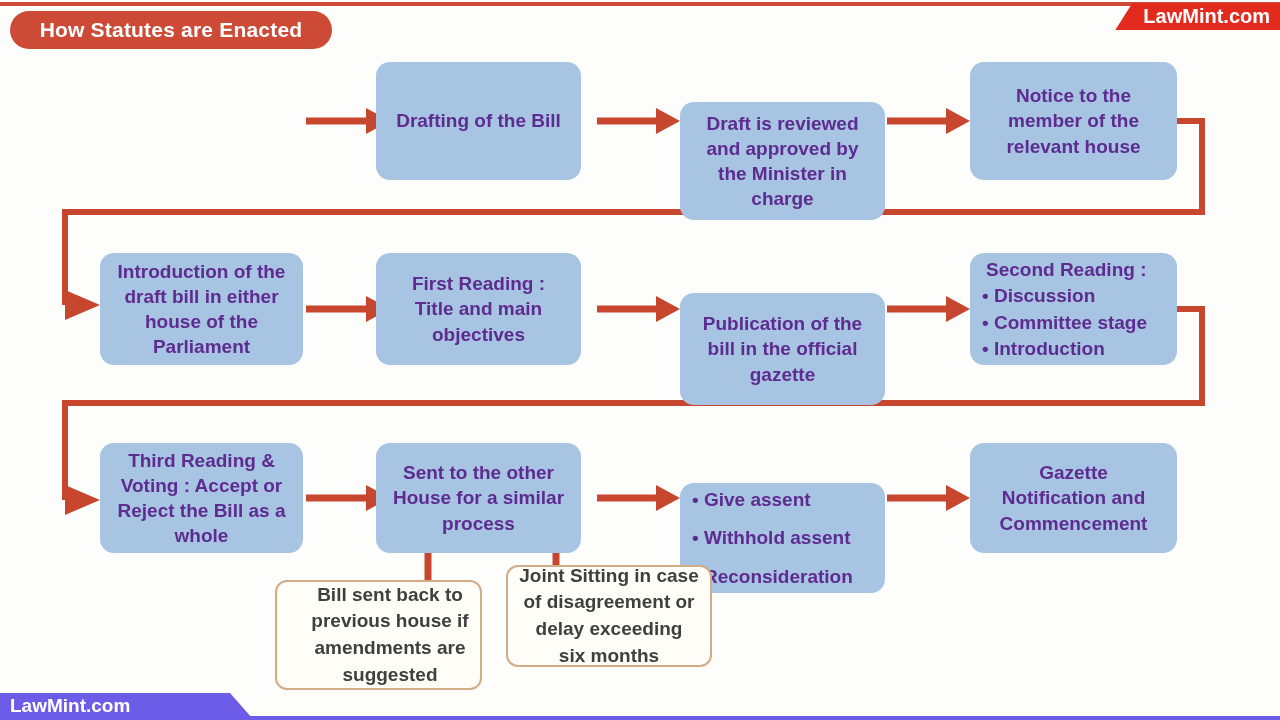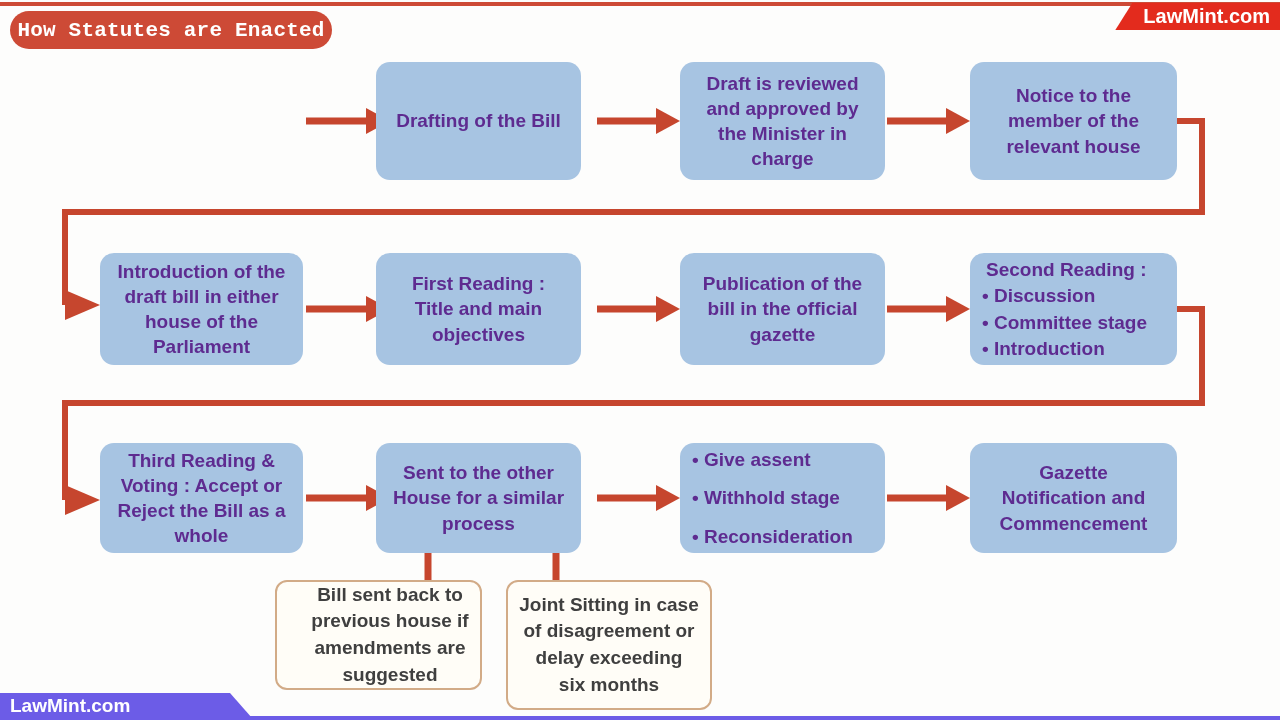--- a/index.html
+++ b/index.html
@@ -17,21 +17,21 @@
   html,body{margin:0;padding:0;background:#e9e9e9;}
   .canvas{
     position:relative;width:1280px;height:720px;background:#fdfdfc;overflow:hidden;
     font-family:"Liberation Sans",sans-serif;font-weight:bold;
   }
   .top-line{position:absolute;left:0;top:2px;width:1280px;height:4px;background:var(--title-red);}
   .bottom-line{position:absolute;left:0;top:716px;width:1280px;height:4px;background:var(--banner-purple);}
   .title-badge{
     position:absolute;left:10px;top:11px;width:322px;height:38px;
     background:var(--title-red);border-radius:19px;color:#fff;
-    font-size:21px;display:flex;align-items:center;justify-content:center;letter-spacing:.2px;font-family:Liberation Mono, monospace;
+    font-size:21px;display:flex;align-items:center;justify-content:center;letter-spacing:.2px;
   }
   .brand-top{
     position:absolute;right:0;top:3px;height:27px;line-height:27px;
     background:var(--banner-red);color:#fff;font-size:20px;
     padding:0 10px 0 28px;
     clip-path:polygon(17px 0,100% 0,100% 100%,0 100%);
   }
   .brand-bottom{
     position:absolute;left:0;top:693px;width:252px;height:25px;line-height:25px;
     background:var(--banner-purple);color:#fff;font-size:19px;
@@ -55,21 +55,21 @@
   }
   .fbox.bullets .box-title{align-self:flex-start;padding-left:4px;}
   .note{
     position:absolute;background:var(--note-bg);border:2px solid var(--note-border);
     border-radius:12px;color:var(--note-text);font-size:19px;line-height:1.4;
     display:flex;align-items:center;justify-content:center;text-align:center;
     white-space:pre-line;box-sizing:border-box;
   }
   
   .c1{left:100px;width:203px;} .c2{left:376px;width:205px;}
-  .c3{left:680px;width:205px;} .c4{left:970px;width:207px;}
+  .c3{left:680px;width:205px;margin-top:40px;} .c4{left:970px;width:207px;}
   .r1{top:62px;height:118px;} .r2{top:253px;height:112px;} .r3{top:443px;height:110px;}
 </style>
 </head>
 <body>
 
 <div class="canvas">
 
   <div class="top-line"></div>
 
   <div class="title-badge">How Statutes are Enacted</div>
@@ -137,32 +137,32 @@
 
   <div class="fbox r3 c1">Third Reading &amp;
 Voting : Accept or
 Reject the Bill as a
 whole</div>
   <div class="fbox r3 c2">Sent to the other
 House for a similar
 process</div>
   <div class="fbox bullets r3 c3">
     <div>• Give assent</div>
-    <div>• Withhold stage</div>
+    <div>• Withhold assent</div>
     <div>• Reconsideration</div>
   </div>
   <div class="fbox r3 c4">Gazette
 Notification and
 Commencement</div>
 
   <div class="note" style="left:275px;top:580px;width:207px;height:110px;padding-left:23px;">Bill sent back to
 previous house if
 amendments are
 suggested</div>
-  <div class="note" style="left:506px;top:580px;width:206px;height:130px;text-align:center;">Joint Sitting in case
+  <div class="note" style="left:506px;top:565px;width:206px;height:102px;text-align:center;">Joint Sitting in case
 of disagreement or
 delay exceeding
 six months</div>
 
   <div class="brand-bottom">LawMint.com</div>
   <div class="bottom-line"></div>
 
 </div>
 
 </body></html>

